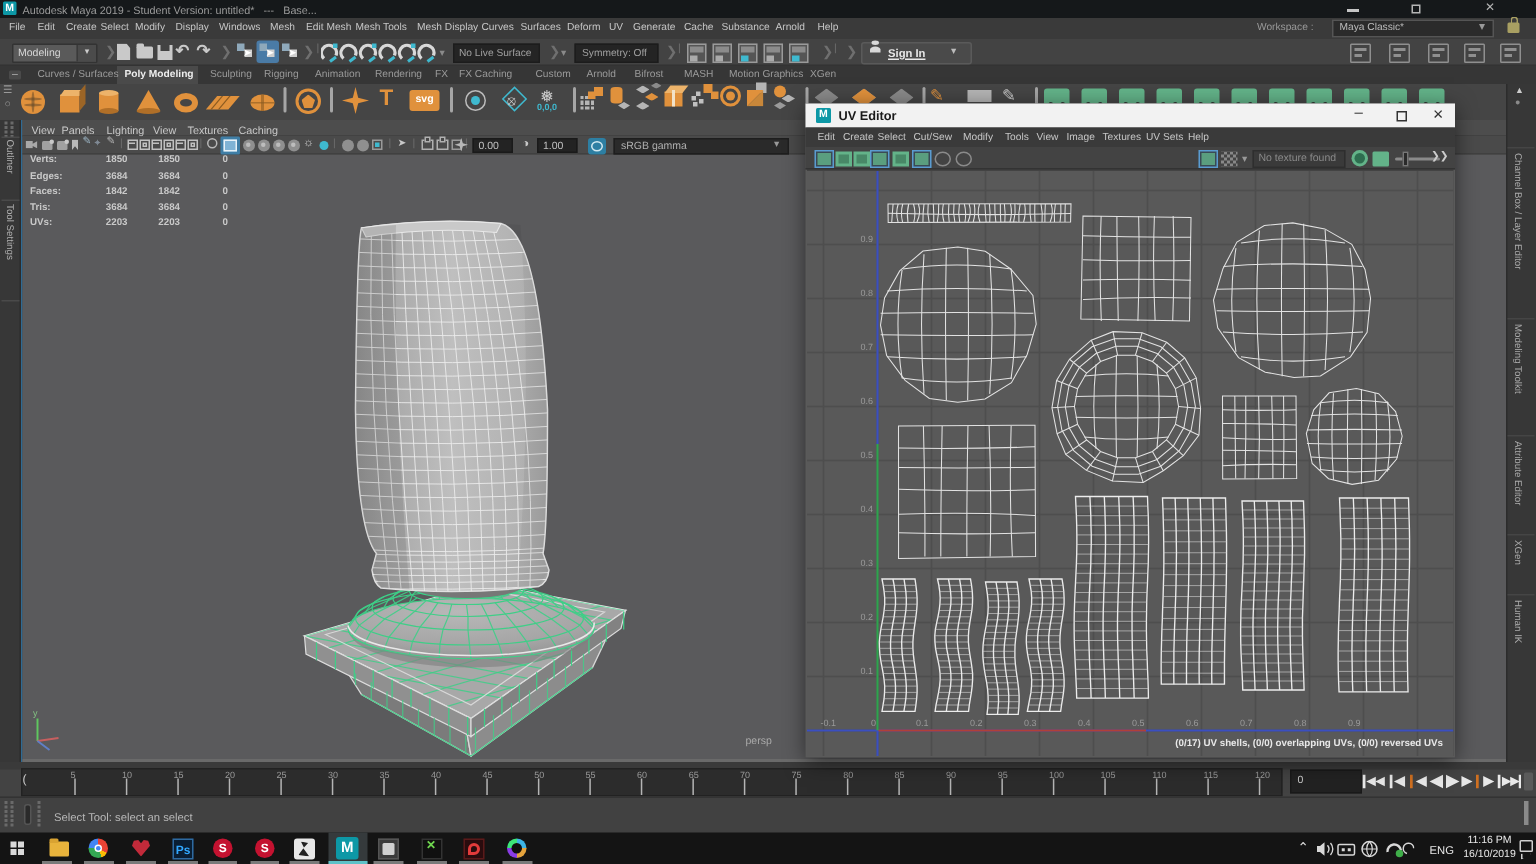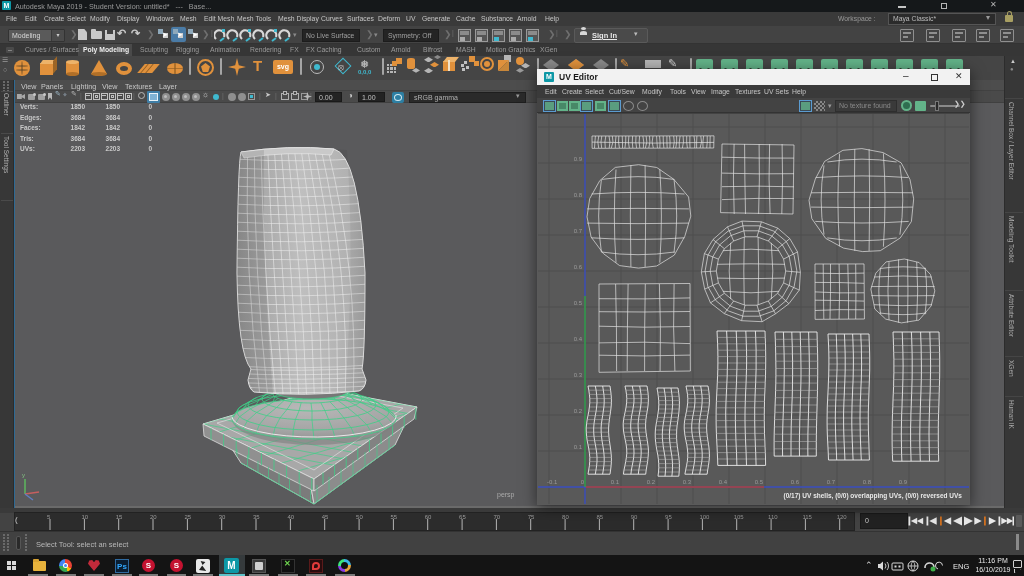--- a/index.html
+++ b/index.html
@@ -293,21 +293,21 @@
 <div class="ab" style="left:1005px;top:356px;width:18px;height:1px;background:#454545;"></div>
 <div class="vtext" style="left:1008px;top:400px;font-size:6.5px;color:#ababab;">Human IK</div>
 <div class="ab" style="left:1005px;top:396px;width:18px;height:1px;background:#454545;"></div>
 <div class="ab" style="left:15px;top:80px;width:989px;height:428px;background:#5a5a5c;"></div>
 <div class="ab" style="left:15px;top:80px;width:989px;height:11px;background:#4d4d4d;border-bottom:1px solid #424242;"></div>
 <div class="t" style="left:21px;top:81.5px;font-size:7.2px;color:#c8c8c8;font-weight:normal;">View</div>
 <div class="t" style="left:41px;top:81.5px;font-size:7.2px;color:#c8c8c8;font-weight:normal;">Panels</div>
 <div class="t" style="left:71px;top:81.5px;font-size:7.2px;color:#c8c8c8;font-weight:normal;">Lighting</div>
 <div class="t" style="left:102px;top:81.5px;font-size:7.2px;color:#c8c8c8;font-weight:normal;">View</div>
 <div class="t" style="left:125px;top:81.5px;font-size:7.2px;color:#c8c8c8;font-weight:normal;">Textures</div>
-<div class="t" style="left:159px;top:81.5px;font-size:7.2px;color:#c8c8c8;font-weight:normal;">Layer</div>
+<div class="t" style="left:159px;top:81.5px;font-size:7.2px;color:#c8c8c8;font-weight:normal;">Caching</div>
 <div class="ab" style="left:15px;top:91px;width:989px;height:12px;background:#4a4a4a;border-bottom:1px solid #404040;"></div>
 <div class="ab" style="left:17px;top:94px;width:8px;height:5px;background:#a8a8a8;clip-path:polygon(0 0,60% 0,60% 35%,100% 0,100% 100%,60% 65%,60% 100%,0 100%);"></div>
 <div class="ab" style="left:28px;top:94px;width:7px;height:6px;background:#a0a0a0;border-radius:1px;"></div>
 <div class="ab" style="left:33px;top:93px;width:3px;height:3px;background:#c8c8c8;border-radius:50%;"></div>
 <div class="ab" style="left:38px;top:94px;width:7px;height:6px;background:#a0a0a0;border-radius:1px;"></div>
 <div class="ab" style="left:43px;top:93px;width:3px;height:3px;background:#c8c8c8;border-radius:50%;"></div>
 <div class="ab" style="left:48px;top:93px;width:4px;height:7px;background:#b8b8b8;clip-path:polygon(0 0,100% 0,100% 100%,50% 65%,0 100%);"></div>
 <div class="t" style="left:55px;top:90px;font-size:7px;color:#9fb9c9;font-weight:normal;">✎</div>
 <div class="t" style="left:63px;top:91px;font-size:7px;color:#9aa9b9;font-weight:normal;">⌖</div>
 <div class="t" style="left:71px;top:90px;font-size:7px;color:#b8b8b8;font-weight:normal;">✎</div>

